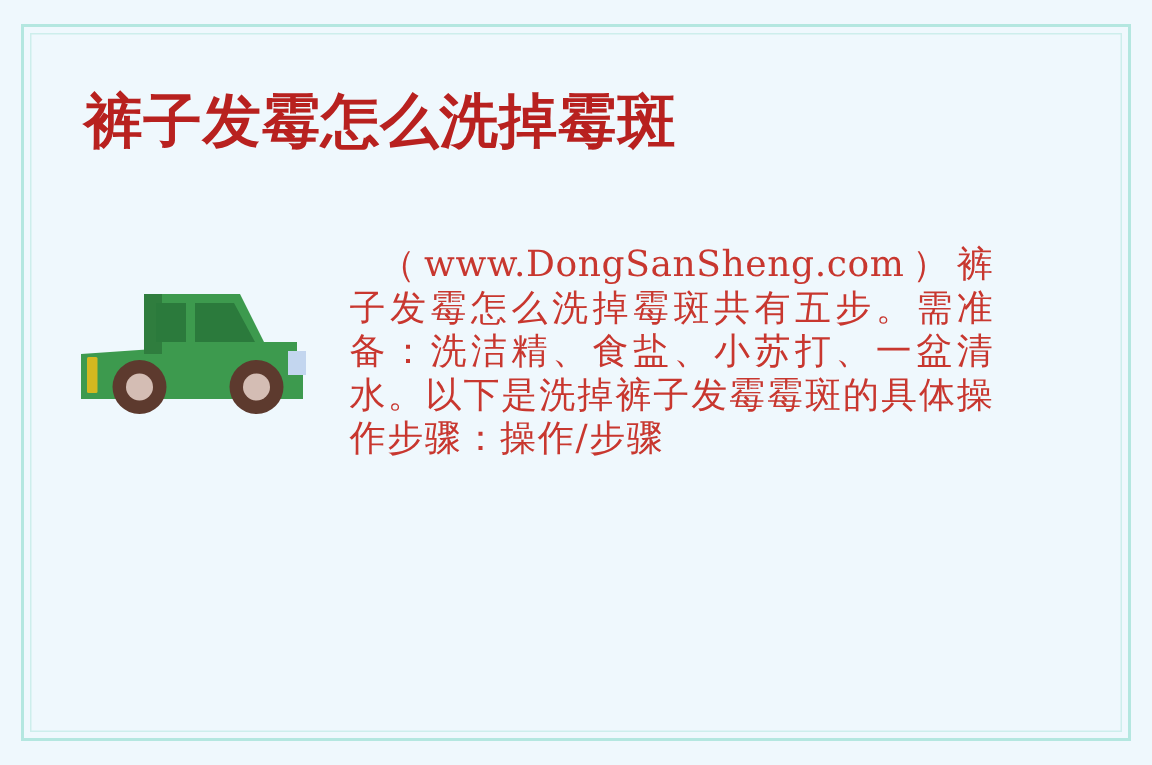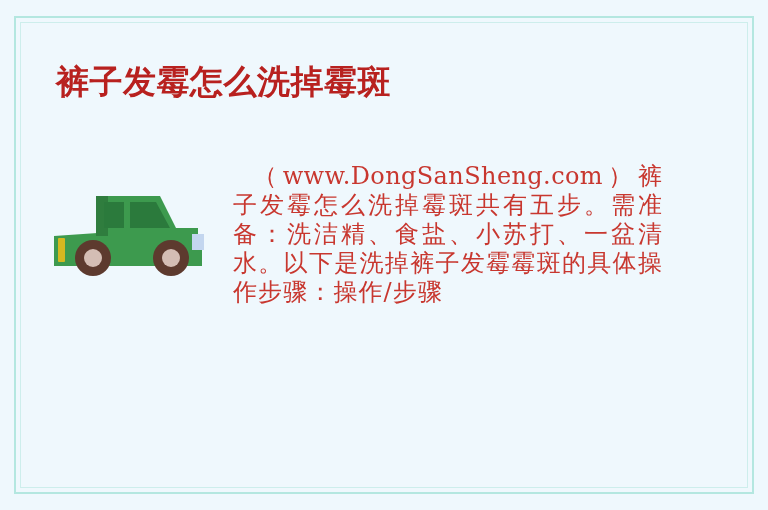--- a/index.html
+++ b/index.html
@@ -37,21 +37,21 @@
     background: transparent;
     pointer-events: none;
   }
 
   
   #page-title {
     position: absolute;
     left: 56px;
     top: 62px;
     font-family: "DejaVu Sans", "Liberation Sans", sans-serif;
-    font-size: 33px;
+    font-size: 39px;
     line-height: 40px;
     letter-spacing: 0.5px;
     color: #b8211f;
     white-space: nowrap;
   }
 
   
   #illustration-wrap {
     position: absolute;
     left: 52px;

